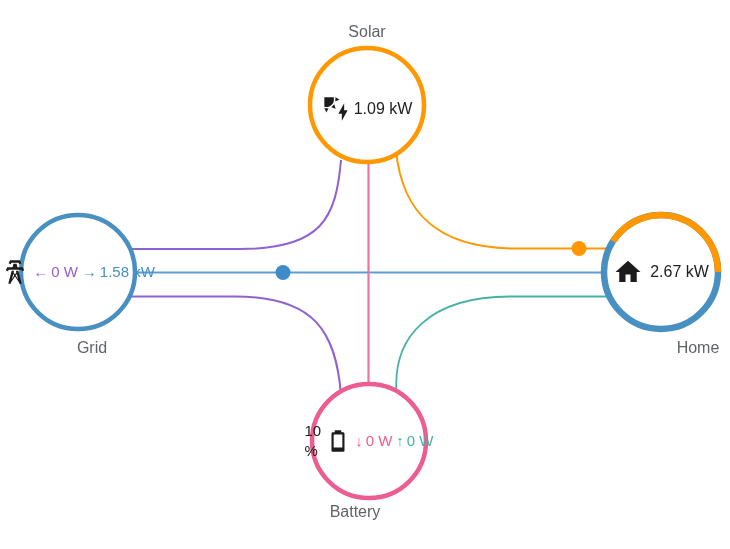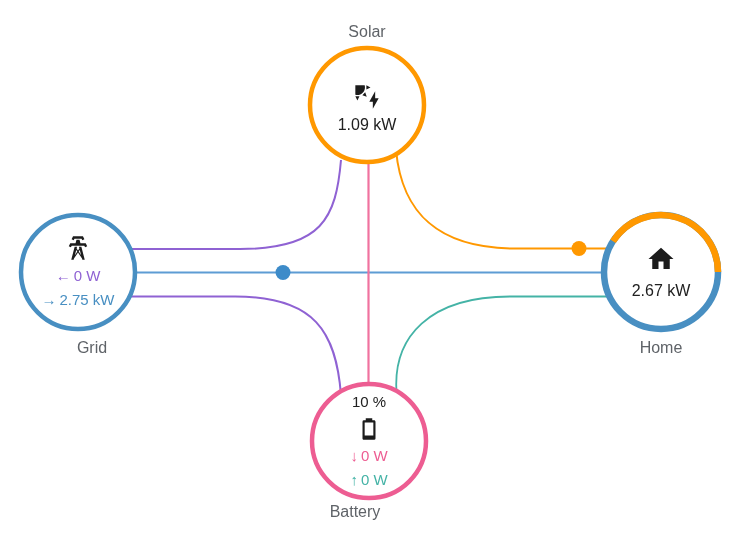--- a/index.html
+++ b/index.html
@@ -4,35 +4,35 @@
 <style>
   html,body{margin:0;padding:0;background:#fff;}
   .card{
     position:relative;width:730px;height:549px;background:#ffffff;overflow:hidden;
     font-family:"Liberation Sans",sans-serif;padding-left:20px;-webkit-font-smoothing:antialiased;
   }
   .flow-layer{position:absolute;left:0;top:0;width:730px;height:549px;}
   .node{
     position:absolute;width:114px;height:114px;border-radius:50%;
     transform:translate(-50%,-50%);
-    display:flex;flex-direction:column;align-items:center;justify-content:center;
+    display:flex;flex-direction:row;align-items:center;justify-content:center;
     gap:4px;box-sizing:border-box;cursor:pointer;
   }
   .node svg.nicon{flex:0 0 auto;}
   .node-solar{left:367px;top:105px;}
   .node-grid{left:78px;top:272px;}
   .node-home{left:661px;top:272px;gap:7px;}
   .node-battery{left:369px;top:441px;align-items:center;}
   .nlabel{
     position:absolute;transform:translate(-50%,-50%);
     font-size:16px;color:#5f6368;white-space:nowrap;
   }
   .label-solar{left:367px;top:32px;}
   .label-grid{left:78px;top:348px;margin-left:14px;}
-  .label-home{left:661px;top:348px;}
+  .label-home{left:698px;top:348px;}
   .label-battery{left:355px;top:512px;}
   .value{font-size:16px;color:#212121;line-height:20px;white-space:nowrap;}
   .row{font-size:15px;line-height:20px;display:flex;align-items:center;gap:3px;white-space:nowrap;}
   .arrow{font-size:15px;}
   .c-purple{color:#8f62d3;}
   .c-blue{color:#488fc2;}
   .c-pink{color:#ed5d92;}
   .c-teal{color:#44b3a6;}
   .soc{font-size:15px;color:#212121;line-height:20px;}
   .solar-pad{padding-top:8px;}
@@ -76,21 +76,21 @@
   <div class="node node-grid">
     <svg class="nicon" width="28" height="28" viewBox="0 0 24 24" fill="#1c1c1c">
       <path d="M8.28,5.45L6.5,4.55L7.76,2H16.23L17.5,4.55L15.72,5.44L15,4H9L8.28,5.45M18.62,8H14.09L13.3,5H10.7L9.91,8H5.38L4.1,10.55L5.89,11.44L6.62,10H17.38L18.1,11.45L19.89,10.56L18.62,8M17.77,22H15.7L15.46,21.1L12,15.9L8.53,21.1L8.3,22H6.23L9.12,11H11.19L10.83,12.35L12,14.1L13.16,12.35L12.81,11H14.88L17.77,22M11.4,15L10.5,13.65L9.32,18.13L11.4,15M14.68,18.12L13.5,13.64L12.6,15L14.68,18.12Z"></path>
     </svg>
     <div class="row c-purple">
       <span class="arrow">←</span>
       <span>0 W</span>
     </div>
     <div class="row c-blue">
       <span class="arrow">→</span>
-      <span>2.75 kW</span>
+      <span>1.58 kW</span>
     </div>
   </div>
 
   <div class="node node-home">
     <svg class="nicon" width="30" height="30" viewBox="0 0 24 24" fill="#1c1c1c">
       <path d="M10,20V14H14V20H19V12H22L12,3L2,12H5V20H10Z"></path>
     </svg>
     <div class="value">2.67 kW</div>
   </div>
 

